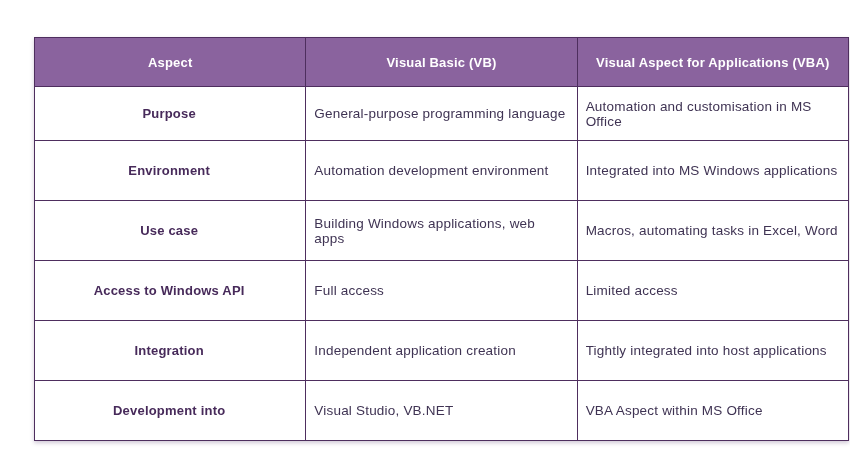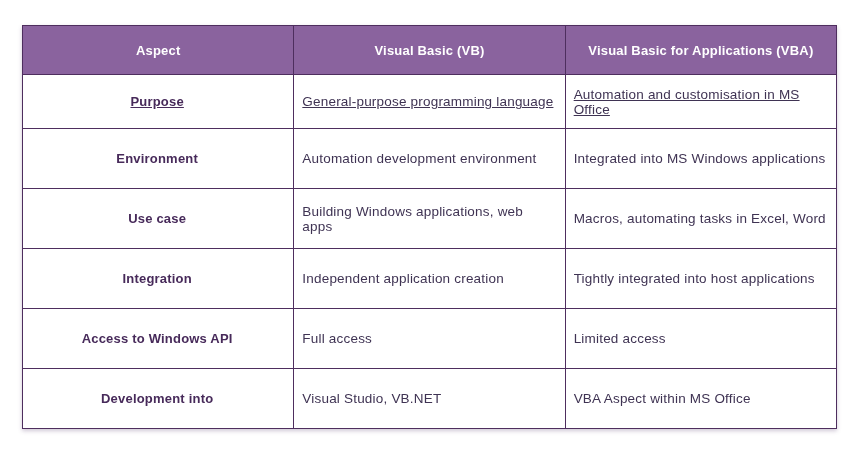--- a/index.html
+++ b/index.html
@@ -4,21 +4,21 @@
 <style>
   :root{
     --header-bg:#8A639E;
     --header-text:#FFFFFF;
     --border:#4E2E5E;
     --aspect-text:#472A5A;
     --cell-text:#3F3353;
     --cell-bg:#FFFFFF;
     --page-bg:#FFFFFF;
   }
-  *{box-sizing:border-box;margin:4px;padding:0;}
+  *{box-sizing:border-box;margin:16px;padding:0;}
   html,body{width:850px;height:450px;background:var(--page-bg);overflow:hidden;}
   body{font-family:"Liberation Sans", sans-serif;}
   .comparison-table{
     position:absolute;
     left:18px; top:21px;
     width:815px;
     border-collapse:collapse;
     table-layout:fixed;
     background:var(--cell-bg);
     box-shadow:0 2px 4px rgba(90,60,110,0.28);
@@ -45,58 +45,58 @@
     color:var(--cell-text);
     background:var(--cell-bg);
     padding:6px 10px 6px 8px;
   }
   .comparison-table td.aspect-cell{
     text-align:center;
     font-weight:700;
     font-size:13px;
     color:var(--aspect-text);
   }
-  .comparison-table tr.row-tall td{height:54px;text-decoration:underline;}
+  .comparison-table tr.row-tall td{height:54px;}
 </style>
 </head>
 <body>
 
 <table class="comparison-table">
   <thead>
     <tr>
       <th>Aspect</th>
       <th>Visual Basic (VB)</th>
-      <th>Visual Basic for Applications (VBA)</th>
+      <th>Visual Aspect for Applications (VBA)</th>
     </tr>
   </thead>
   <tbody>
     <tr class="row-tall">
       <td class="aspect-cell">Purpose</td>
       <td>General-purpose programming language</td>
       <td>Automation and customisation in MS Office</td>
     </tr>
     <tr>
       <td class="aspect-cell">Environment</td>
       <td>Automation development environment</td>
       <td>Integrated into MS Windows applications</td>
     </tr>
     <tr>
       <td class="aspect-cell">Use case</td>
       <td>Building Windows applications, web apps</td>
       <td>Macros, automating tasks in Excel, Word</td>
     </tr>
     <tr>
+      <td class="aspect-cell">Access to Windows API</td>
+      <td>Full access</td>
+      <td>Limited access</td>
+    </tr>
+    <tr>
       <td class="aspect-cell">Integration</td>
       <td>Independent application creation</td>
       <td>Tightly integrated into host applications</td>
-    </tr>
-    <tr>
-      <td class="aspect-cell">Access to Windows API</td>
-      <td>Full access</td>
-      <td>Limited access</td>
     </tr>
     <tr>
       <td class="aspect-cell">Development into</td>
       <td>Visual Studio, VB.NET</td>
       <td>VBA Aspect within MS Office</td>
     </tr>
   </tbody>
 </table>
 
 </body></html>

